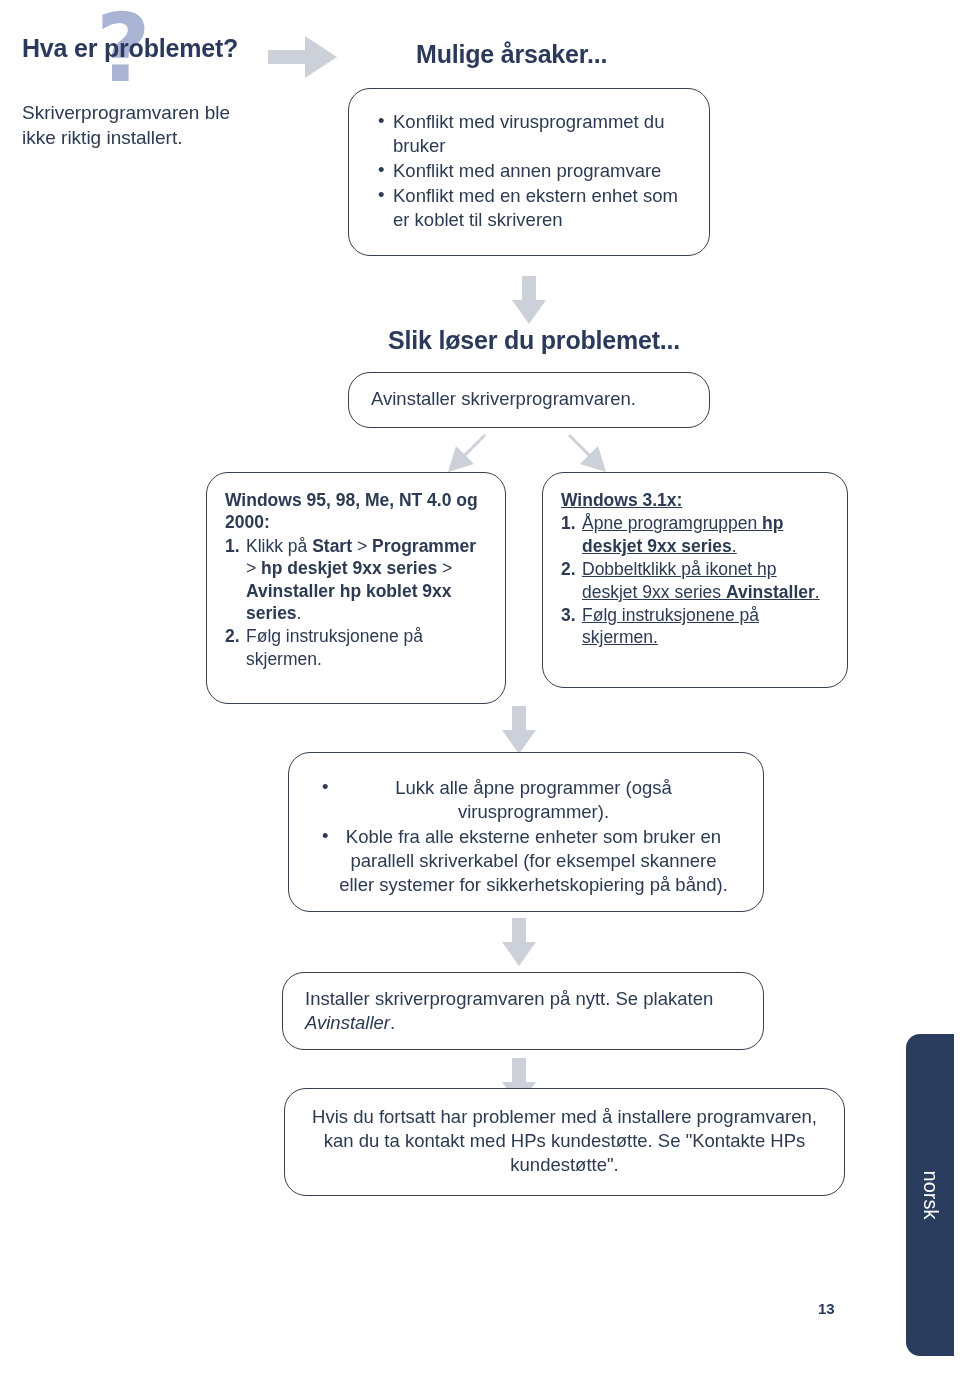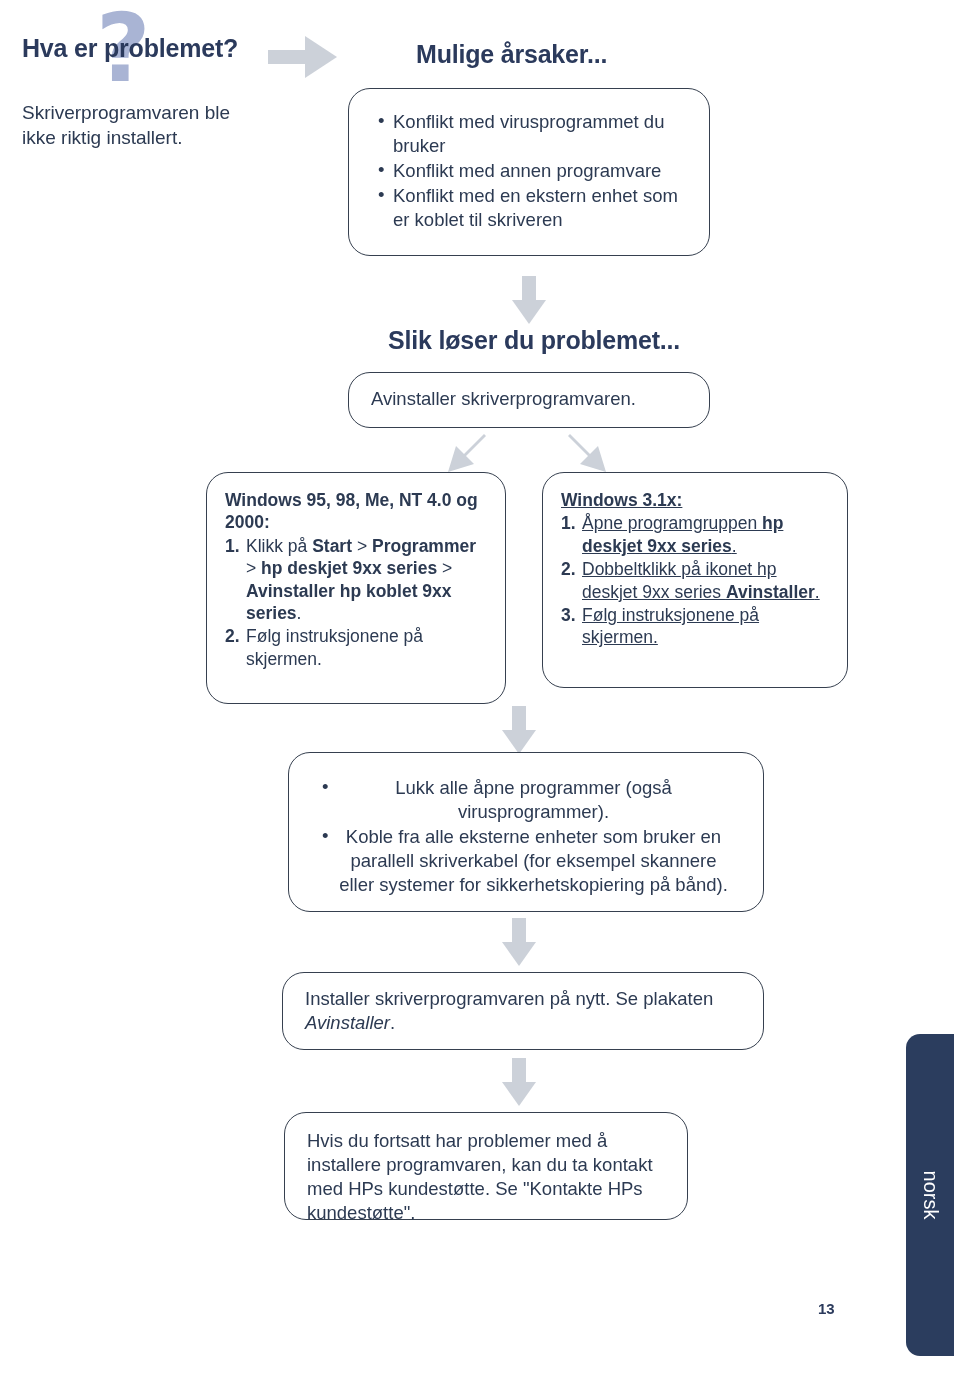--- a/index.html
+++ b/index.html
@@ -317,21 +317,21 @@
     <div class="box-inner" style="padding:14px 22px 14px 22px;">
       <span>Installer skriverprogramvaren på nytt. Se plakaten <span class="it">Avinstaller</span>.</span>
     </div>
   </div>
 
   <div class="arrow-down" style="left:502px; top:1058px;">
     <div class="shaft"></div>
       <div class="head"></div>
   </div>
 
-  <div class="box" style="left:284px; top:1112px; width:404px; height:108px;">
+  <div class="box" style="left:284px; top:1088px; width:561px; height:108px;text-align:center;">
     <div class="box-inner" style="padding:16px 22px 14px 22px;">
       <span>Hvis du fortsatt har problemer med å installere programvaren, kan du ta kontakt med HPs kundestøtte. Se "Kontakte HPs kundestøtte".</span>
     </div>
   </div>
 
   <div class="side-tab">
     <span>norsk</span>
   </div>
 
   <div class="page-number">13</div>

